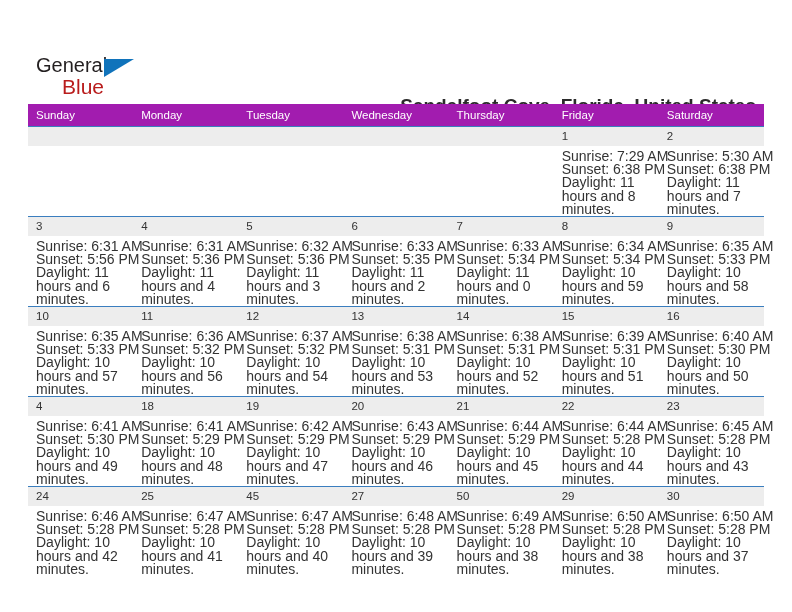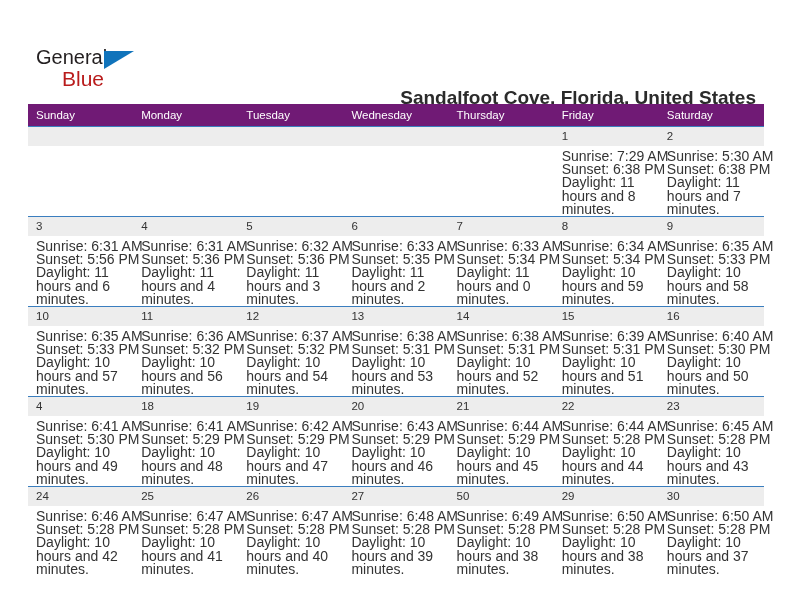--- a/index.html
+++ b/index.html
@@ -19,21 +19,21 @@
     position: relative;
     width: 792px;
     height: 612px;
     box-sizing: border-box;
   }
 
   
   .top {
     position: absolute;
     left: 0;
-    top: 8px;
+    top: 16px;
     width: 792px;
     height: 96px;
   }
   .logo {
     position: absolute;
     left: 36px;
     top: 38px;
     width: 130px;
     height: 46px;
   }
@@ -86,21 +86,21 @@
   
   .cal {
     position: absolute;
     left: 28px;
     top: 104px;
     width: 736px;
     border-collapse: collapse;
     table-layout: fixed;
   }
   .cal th {
-    background: #701a75;
+    background: #a21caf;
     color: #ffffff;
     font-size: 11.5px;
     font-weight: normal;
     text-align: left;
     padding: 5px 0 5px 8px;
     height: 11px;
     border: none;
   }
   .cal td {
     vertical-align: top;
@@ -389,21 +389,21 @@
           </td>
           <td>
             <div class="daynum">25</div>
             <div class="info">
               <div>Sunrise: 6:47 AM</div>
               <div>Sunset: 5:28 PM</div>
               <div class="dl">Daylight: 10 hours and 41 minutes.</div>
             </div>
           </td>
           <td>
-            <div class="daynum">26</div>
+            <div class="daynum">45</div>
             <div class="info">
               <div>Sunrise: 6:47 AM</div>
               <div>Sunset: 5:28 PM</div>
               <div class="dl">Daylight: 10 hours and 40 minutes.</div>
             </div>
           </td>
           <td>
             <div class="daynum">27</div>
             <div class="info">
               <div>Sunrise: 6:48 AM</div>

